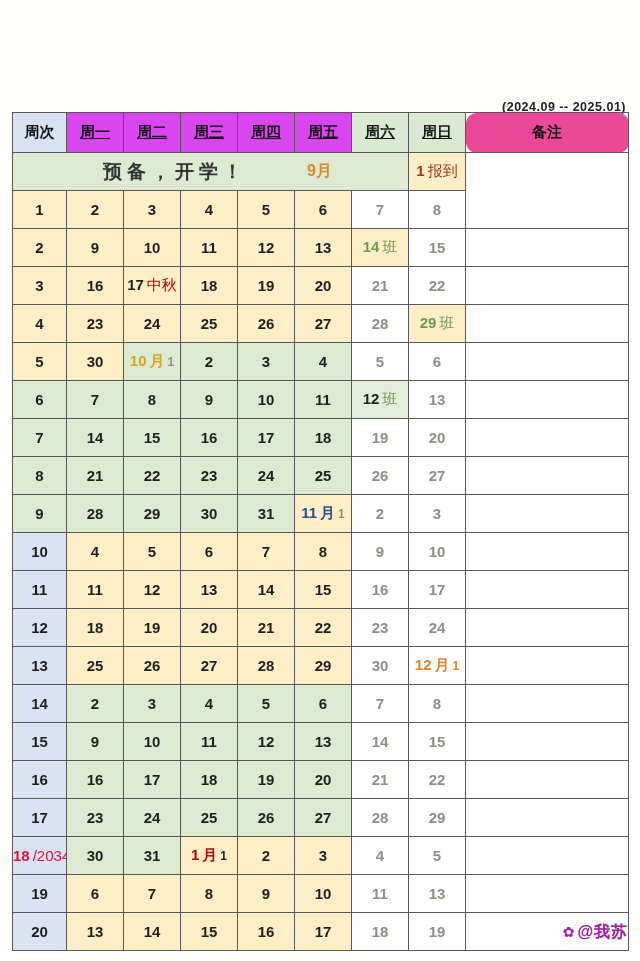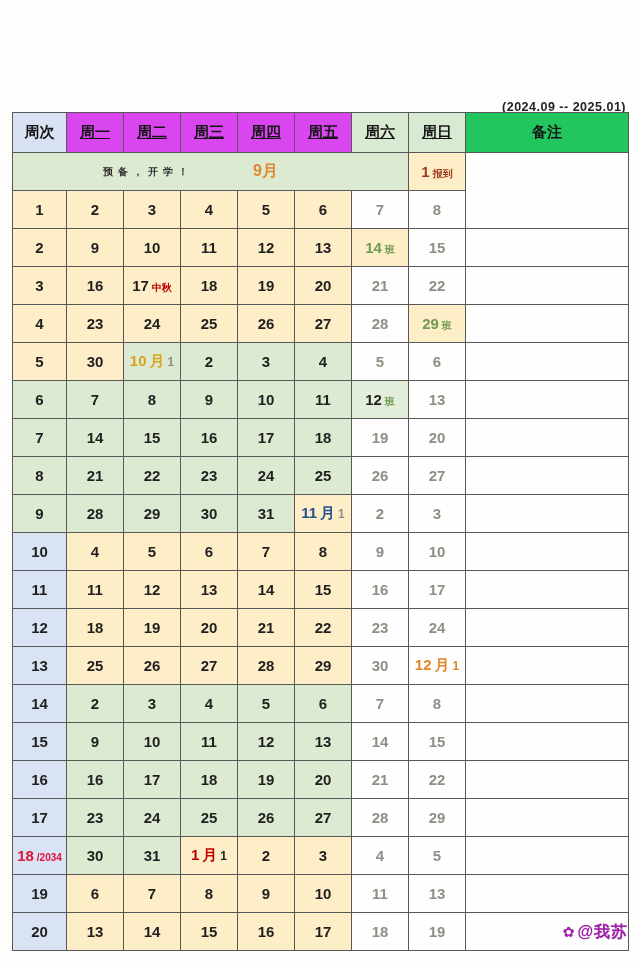--- a/index.html
+++ b/index.html
@@ -42,49 +42,49 @@
   }
   .cal th{height:39px;font-size:15px;font-weight:bold;color:#151515;}
   .cal td{height:37px;}
 
   
   .bg-y{background:#fdeec7;}
   .bg-g{background:#dcead2;}
   .bg-gl{background:#e3eeda;}
   .bg-b{background:#dae3f3;}
   .bg-wt{background:#fefefe;}
-  .bg-hp{background:#22c55e;}
+  .bg-hp{background:#ec4899;border-radius:11px;}
   .bg-hy{background:#d946ef;text-decoration:underline;}
   .bg-hg{background:#d9ead3;text-decoration:underline;}
   .bg-hb{background:#d9e2f3;}
 
   
   .c-d{color:#1f1f1f;}
   .c-w{color:#8b9284;}
   .c-g{color:#6f9a53;}
   .c-r{color:#c00000;}
   .c-m{color:#9c3a1d;}
   .c-o{color:#e0862c;}
   .c-gold{color:#d9a41f;}
   .c-n{color:#24508f;}
   .c-cr{color:#e0113a;}
   .c-hg{color:#6aa84f;}
 
   
   .sz-d{font-size:15px;font-weight:bold;}
-  .sz-s{font-size:10px;font-weight:bold;}
+  .sz-s{font-size:15px;font-weight:normal;}
   .sz-n2{font-size:12px;font-weight:bold;}
   .sz-b{font-size:16px;font-weight:bold;}
 
   .sp + .sp{margin-left:3px;}
 
   .sept-flex{display:flex;align-items:center;justify-content:flex-start;}
   .sept-label{
     margin-left:90px;
-    font-size:10px;font-weight:bold;color:#333;
+    font-size:19px;font-weight:bold;color:#333;
     letter-spacing:5px;white-space:nowrap;text-align:right;
   }
   .sept-month{margin-left:60px;white-space:nowrap;}
 
   .wk-num{font-size:14px;font-weight:bold;}
 
   .watermark{
     position:absolute;right:12px;bottom:18px;
     font-size:16px;font-weight:bold;
     color:#a21caf;

